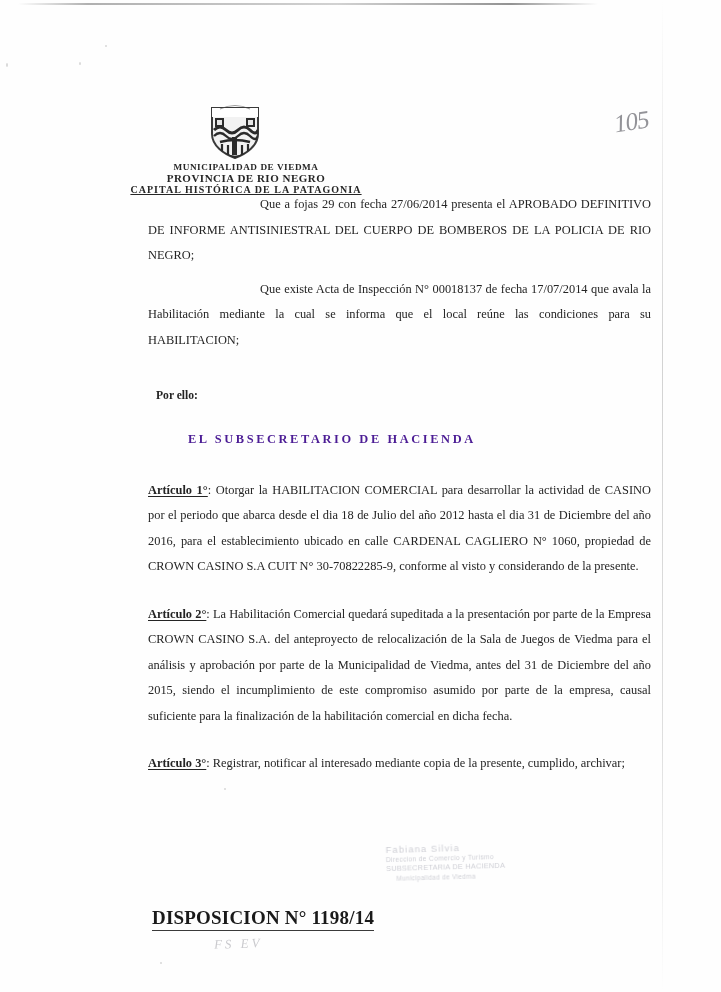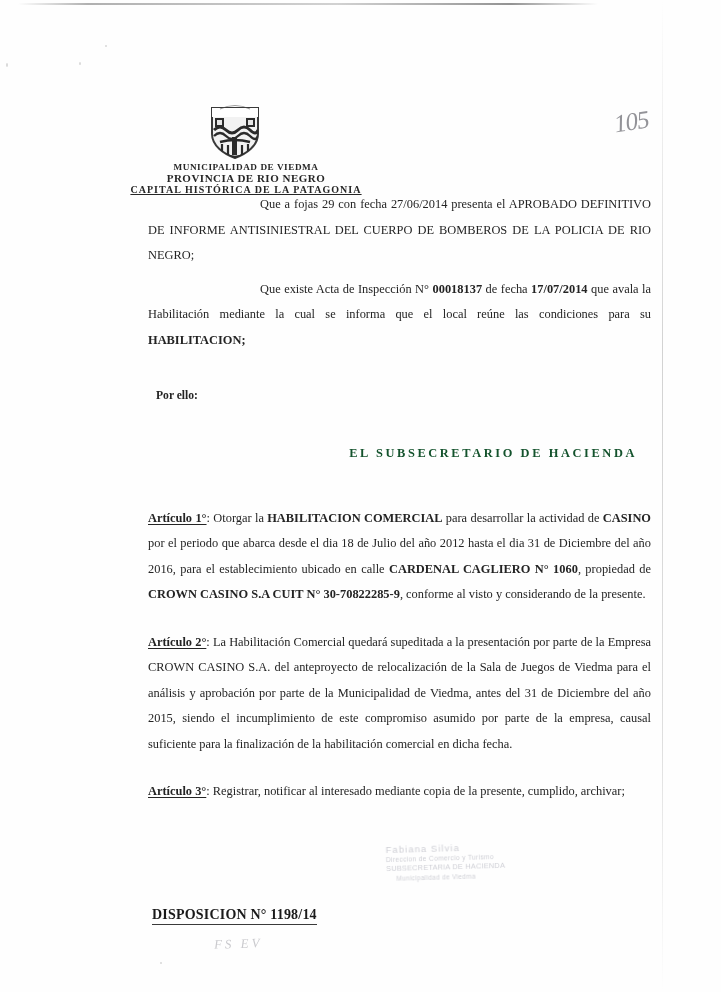--- a/index.html
+++ b/index.html
@@ -76,41 +76,41 @@
     width: 503px;
     font-size: 12.4px;
     line-height: 25.5px;
     color: #242424;
   }
   .para {
     text-align: justify;
     margin: 0;
   }
   .para.indent { text-indent: 112px; }
-  .b { font-weight: bold; }
+  .b { font-weight: normal; }
   .sp-after-1 { height: 8px; }
   .gap-sm { height: 14px; }
   .gap-md { height: 22px; }
   .gap-lg { height: 30px; }
 
   .porello {
     font-weight: bold;
     font-size: 11.6px;
     margin: 8px;
   }
 
   .dispone {
-    text-align: right;
+    text-align: left;
     font-weight: bold;
     font-size: 12.4px;
     letter-spacing: 2.6px;
     line-height: 17px;
-    margin: 14px;
+    margin: 0;
     padding-left: 40px;
-    color: #14532d;
+    color: #4c1d95;
   }
 
   .art-label {
     font-weight: bold;
     text-decoration: underline;
     text-underline-offset: 2px;
     margin-top: 40px;
   }
 
   
@@ -132,21 +132,21 @@
   }
   .stamp .s1 { font-size: 9.4px; letter-spacing: 1.1px; }
   .stamp .s2 { font-size: 6.6px; }
   .stamp .s3 { font-size: 7.4px; letter-spacing: .2px; }
   .stamp .s4 { font-size: 6.4px; padding-left: 10px; }
 
   .disposicion {
     position: absolute;
     left: 152px; top: 907px;
     font-weight: bold;
-    font-size: 14px;
+    font-size: 19px;
     letter-spacing: .2px;
     color: #1a1a1a;
     border-bottom: 1.6px solid #3a3a3a;
     padding-bottom: 1px;
     display: inline-block;
   }
   .scribble {
     position: absolute;
     left: 214px; top: 936px;
     font-size: 13px;

